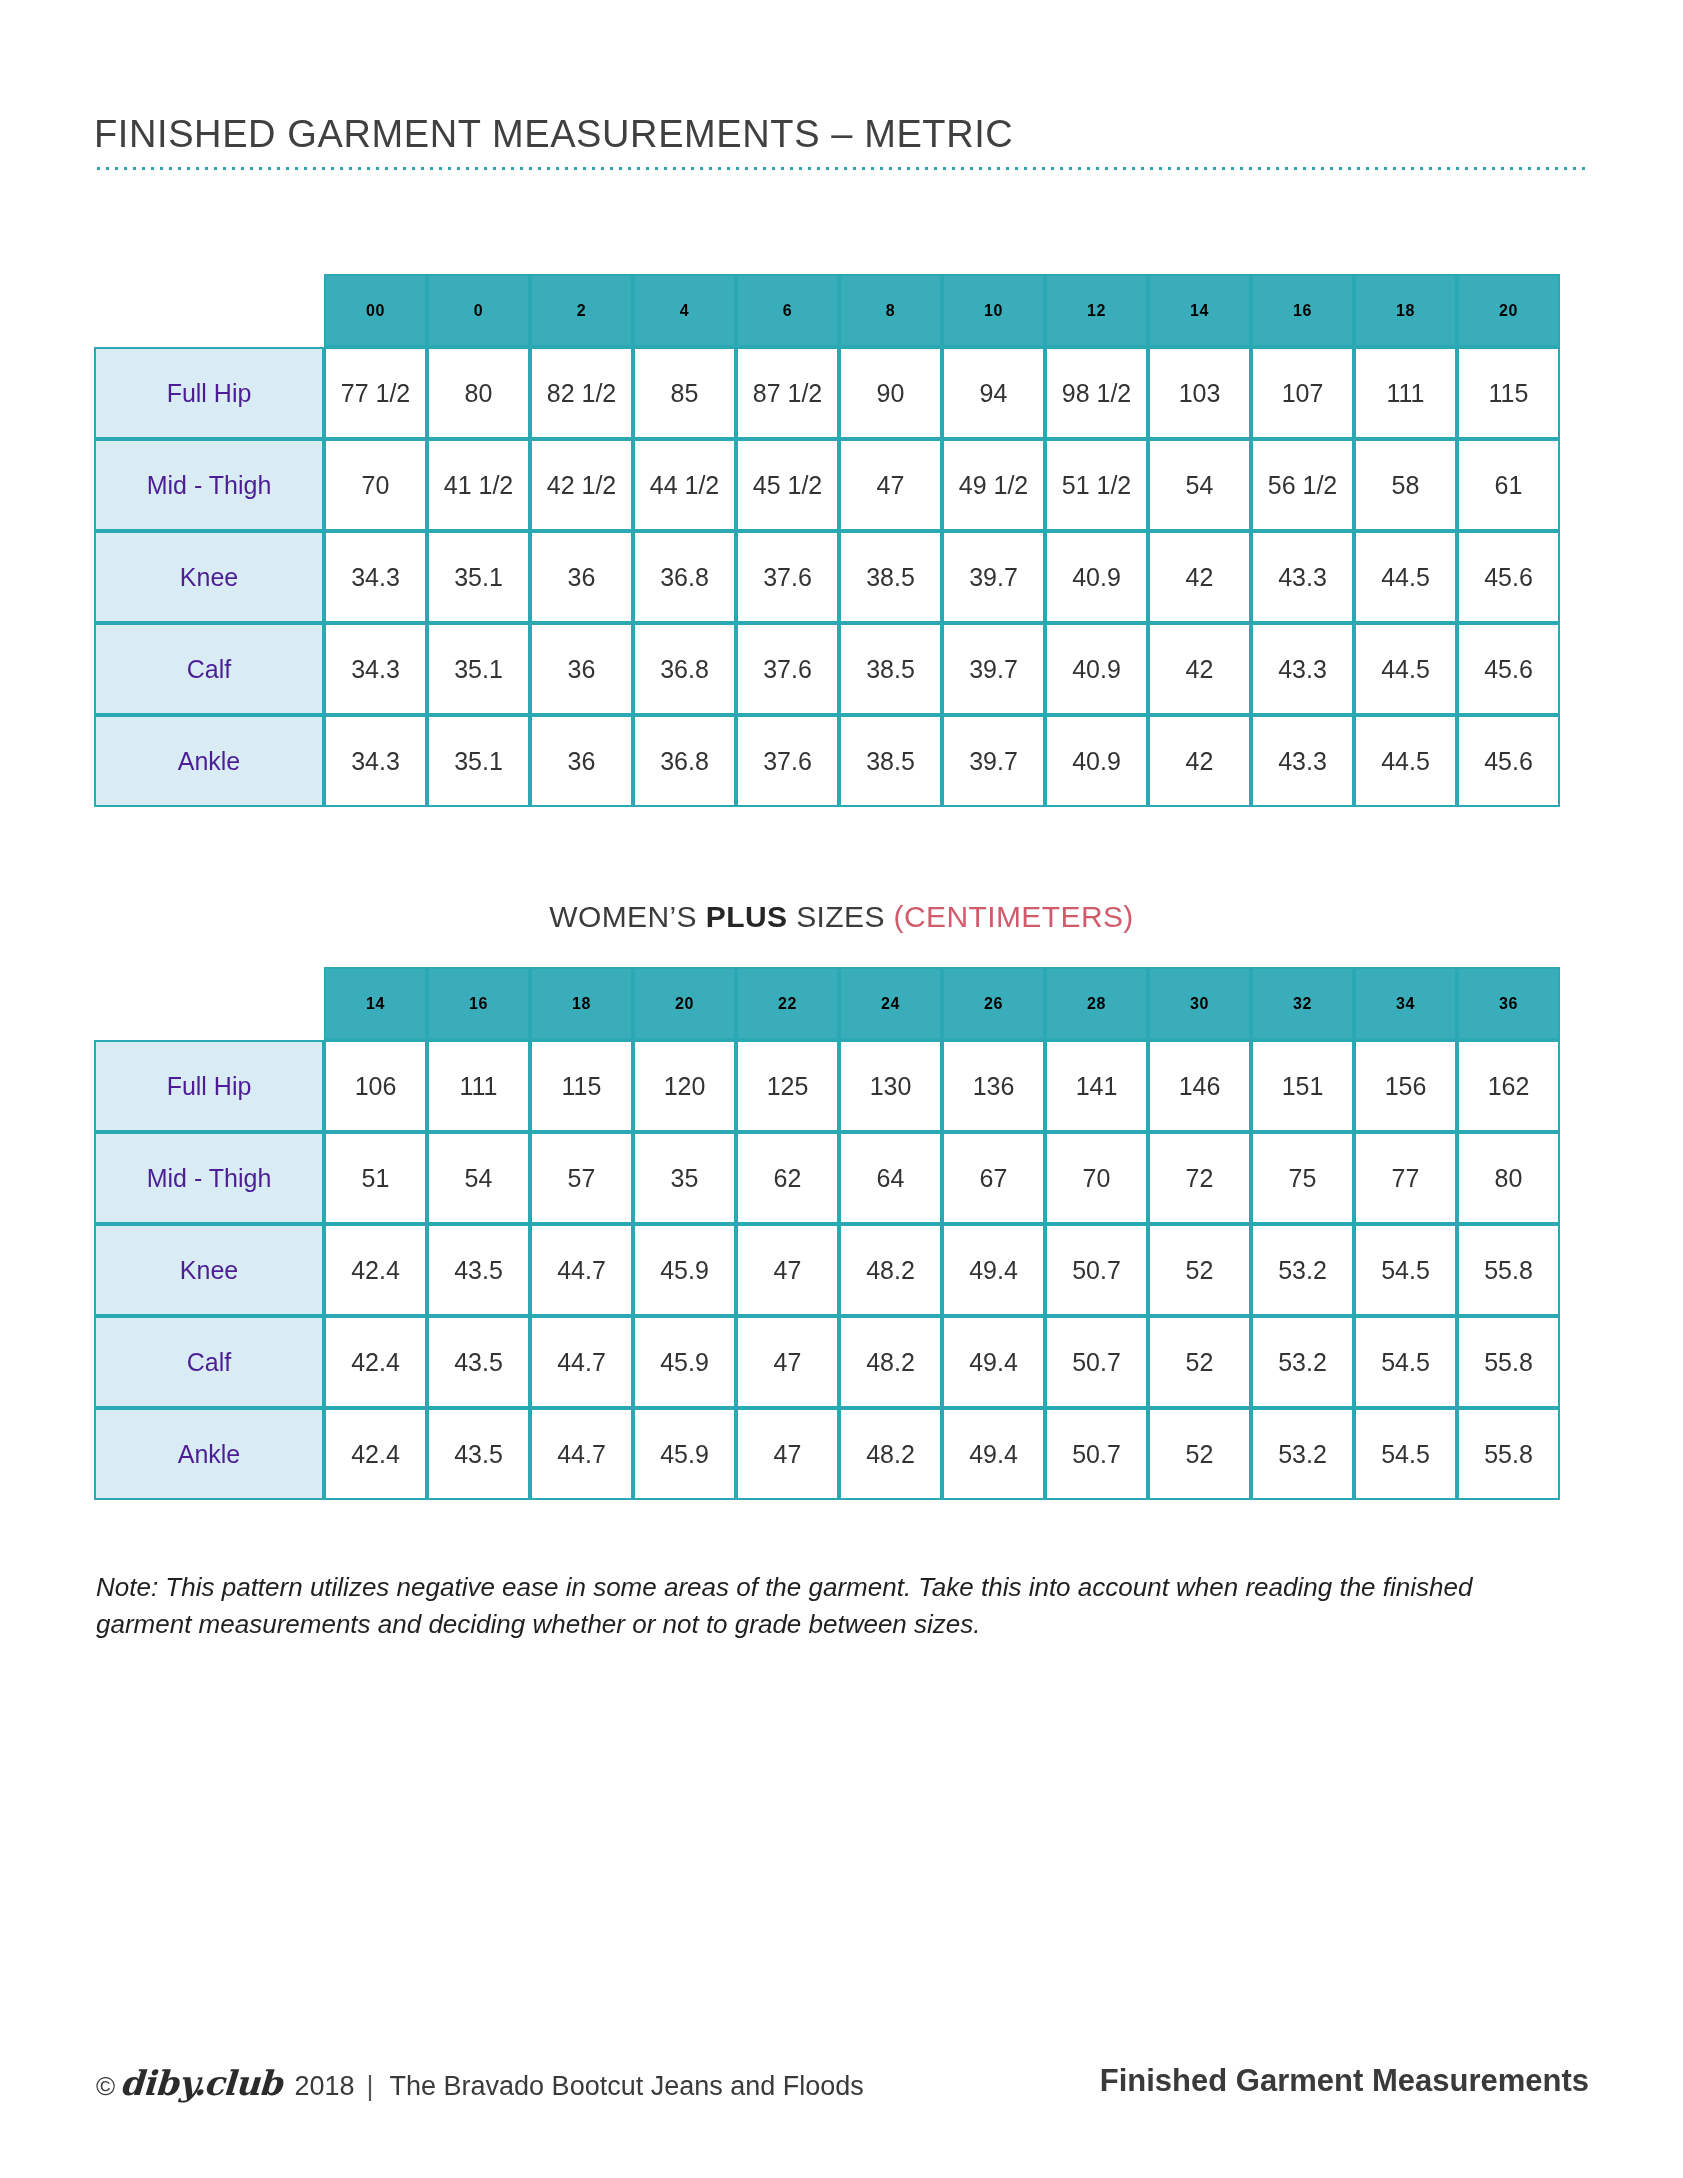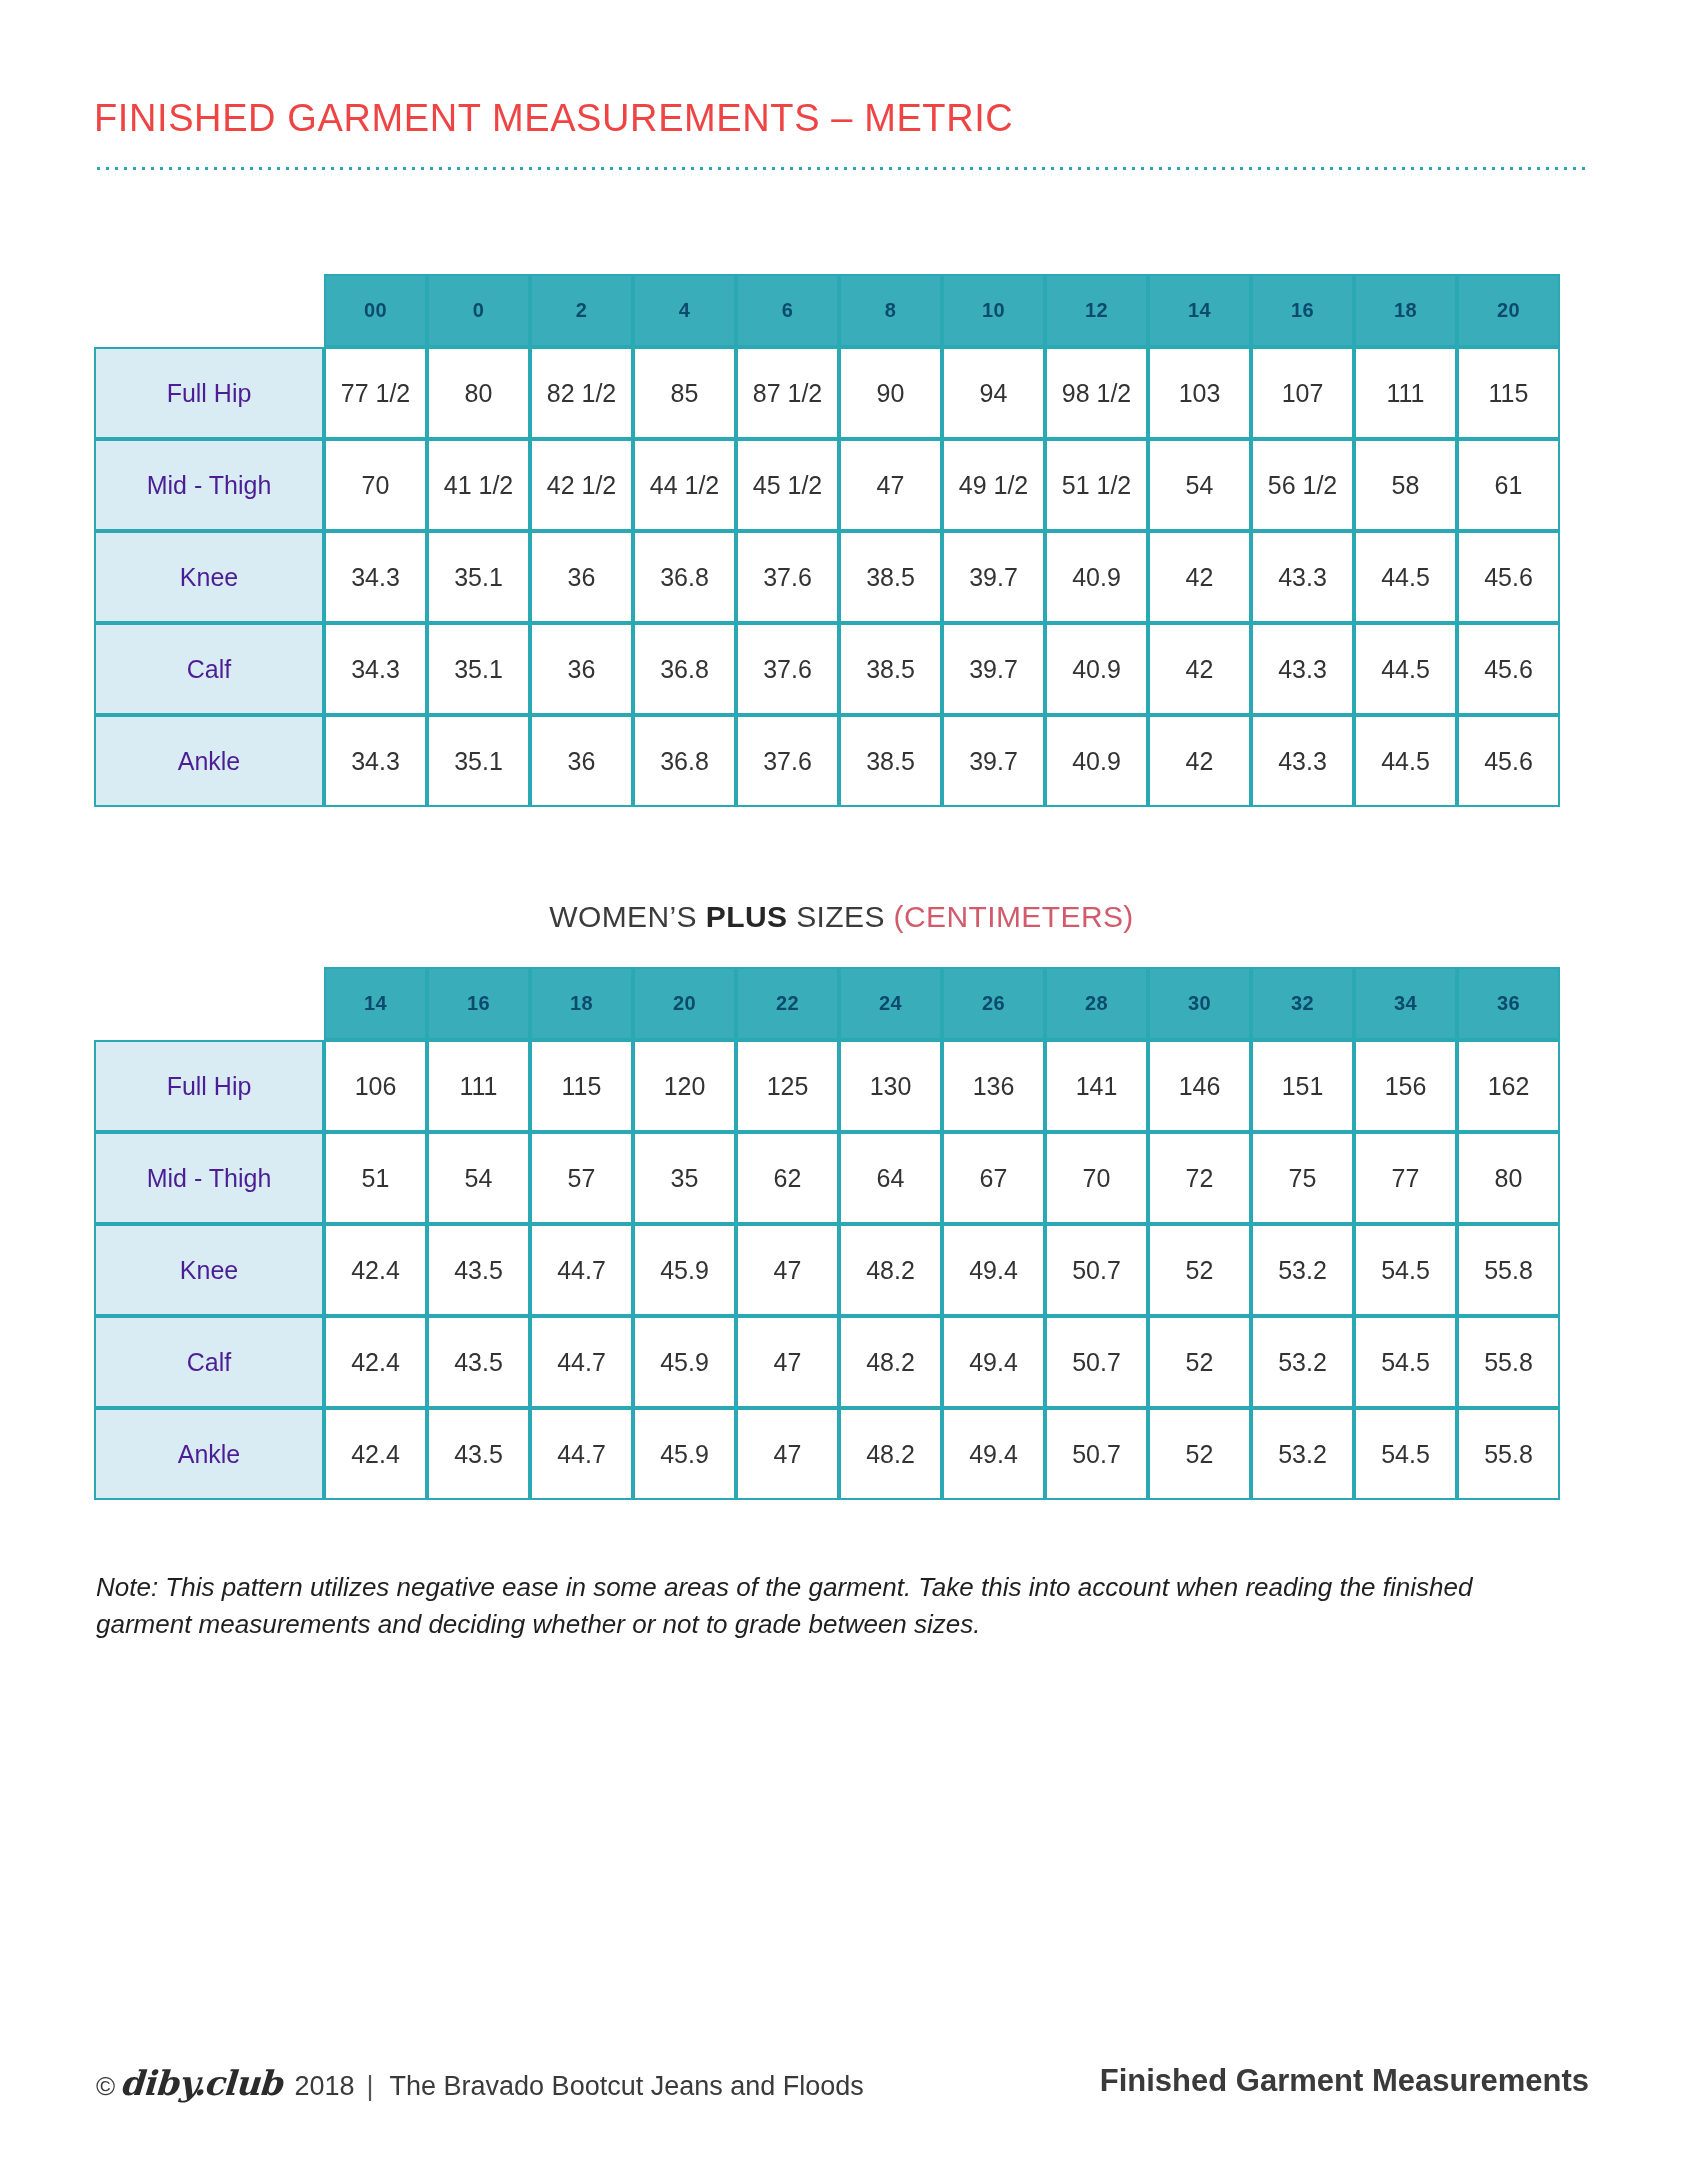--- a/index.html
+++ b/index.html
@@ -22,24 +22,24 @@
     width: 1683px;
     height: 2178px;
     box-sizing: border-box;
     padding: 0 94px;
   }
 
   
   .doc-title {
     position: absolute;
     left: 94px;
-    top: 97px;
+    top: 113px;
     font-size: 38px;
     letter-spacing: 0.6px;
-    color: #ef4444;
+    color: #404040;
     font-weight: 400;
     white-space: nowrap;
   }
   .dotted-rule {
     position: absolute;
     left: 94px;
     top: 166px;
     width: 1495px;
     height: 5px;
     background-image: radial-gradient(circle, #2ea3b4 1.6px, rgba(0,0,0,0) 1.9px);
@@ -88,23 +88,23 @@
     padding: 0;
     box-sizing: border-box;
   }
 
   .size-table thead th.corner {
     border: none;
     background: transparent;
   }
   .size-table thead th.sizehead {
     background: #39aeba;
-    color: #0c4a6e;
+    color: #000000;
     font-weight: 700;
-    font-size: 20px;
+    font-size: 16px;
     letter-spacing: 0.5px;
     height: 73px;
     border-color: #2aa8b4;
   }
 
   .size-table tbody th.rowlabel {
     background: #d9ecf3;
     font-size: 25px;
     color: #4c1d95;
     font-weight: 400;

